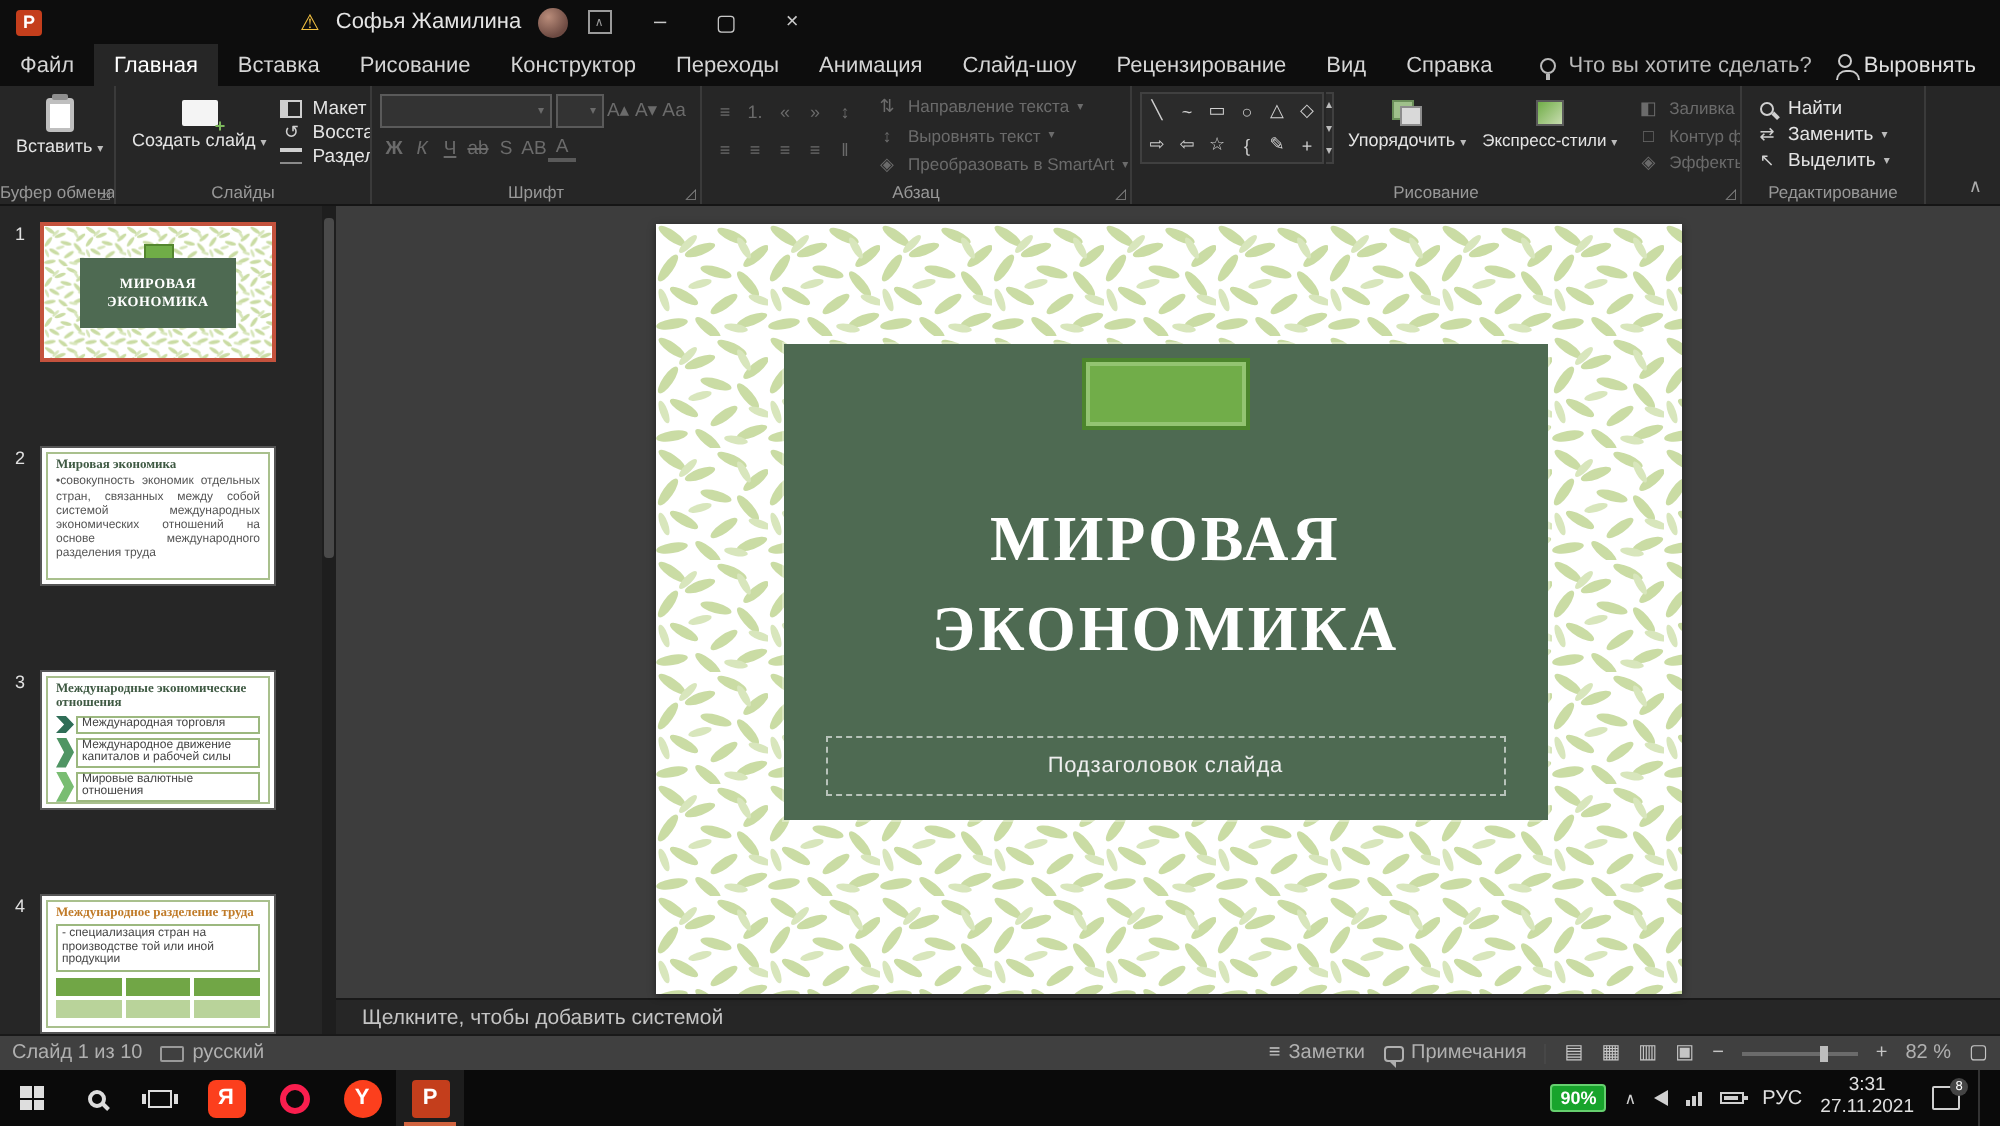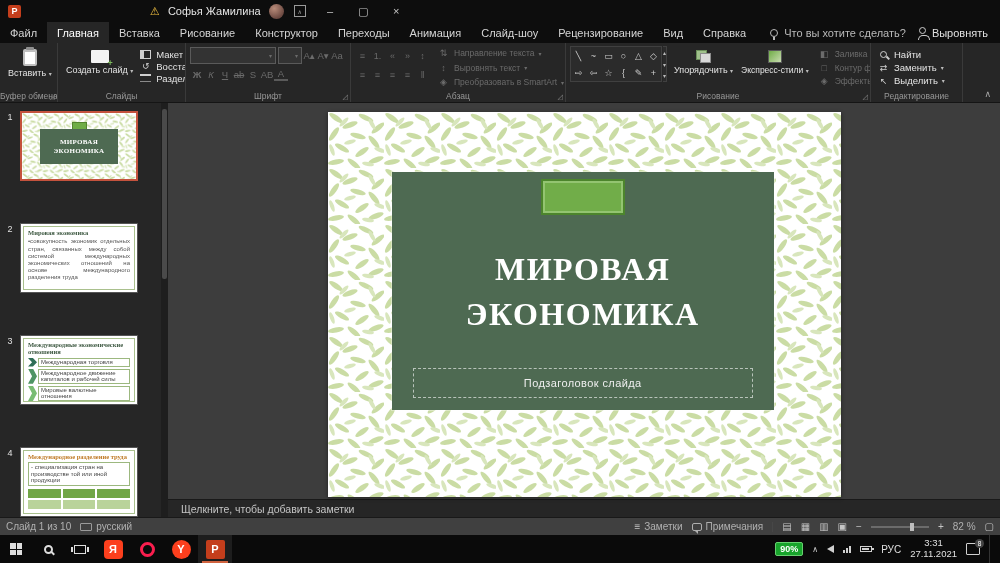--- a/index.html
+++ b/index.html
@@ -504,21 +504,21 @@
             <rect x="0" y="0" width="513" height="385" fill="url(#fernMain)"></rect>
           </svg>
           <div class="green-panel">
             <div class="accent-rect"></div>
             <div class="slide-title">МИРОВАЯ ЭКОНОМИКА</div>
             <div class="subtitle-box">Подзаголовок слайда</div>
           </div>
         </div>
       </div>
       <div class="notesbar">
-        <span>Щелкните, чтобы добавить заметки</span>
+        <span>Щелкните, чтобы добавить системой</span>
       </div>
     </div>
   </div>
 
   <div class="statusbar">
     <span class="sb-item">Слайд 1 из 10</span>
     <span class="sb-item">
       <span class="icn-kbd"></span>
       <span>русский</span>
     </span>

